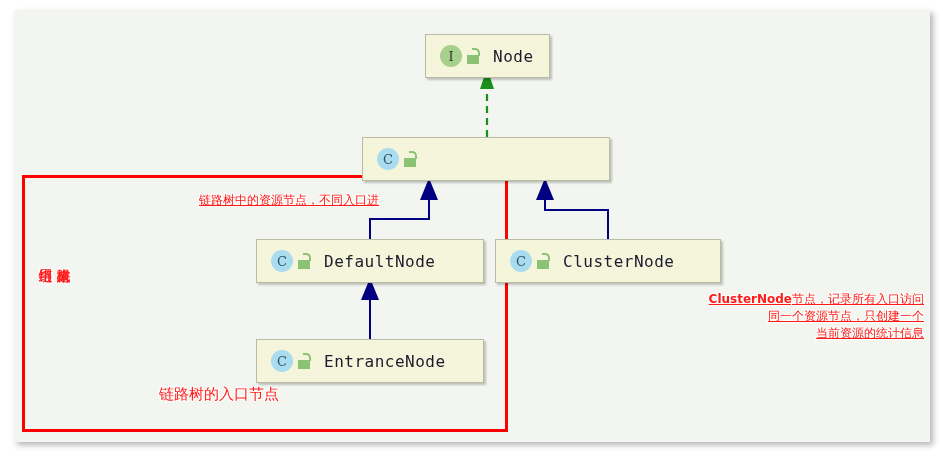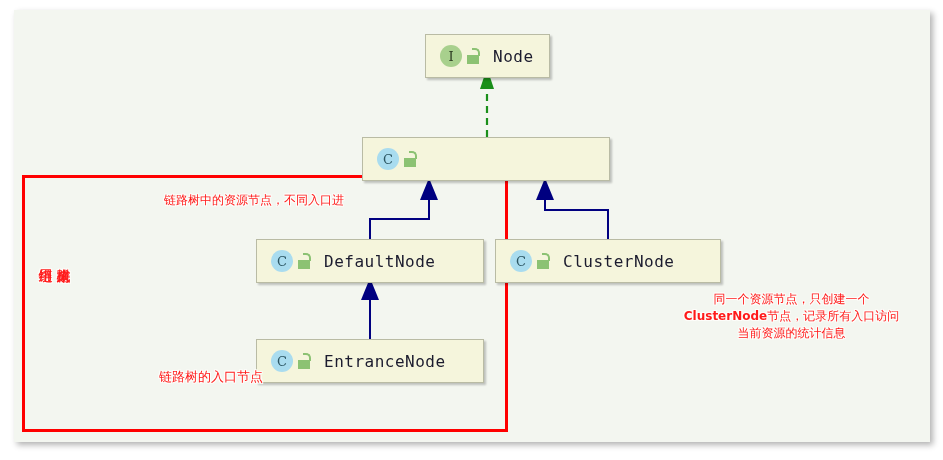--- a/index.html
+++ b/index.html
@@ -114,21 +114,21 @@
     font-family: "DejaVu Sans", sans-serif;
     font-size: 12px;
     line-height: 17px;
     z-index: 8;
     text-shadow:
        1px  1px 0 #fdfdfa, -1px  1px 0 #fdfdfa,
        1px -1px 0 #fdfdfa, -1px -1px 0 #fdfdfa,
        0 1px 0 #fdfdfa, 0 -1px 0 #fdfdfa,
        1px 0 0 #fdfdfa, -1px 0 0 #fdfdfa;
   }
-  .note.center { text-align: center; }
+  .note.center { text-align: right; text-decoration: underline; }
   .note b { font-weight: bold; }
 
   .note-vert {
     position: absolute;
     z-index: 8;
     display: flex;
     flex-direction: row-reverse;
     color: #ff1a1a;
     font-size: 14px;
     line-height: 18px;
@@ -214,26 +214,26 @@
         <span class="body"></span>
     </span>
     <span class="uml-title">EntranceNode</span>
   </div>
 
   <div class="note center" style="left:115px; top:182px; width:250px;">
     <div>链路树中的资源节点，不同入口进</div>
   </div>
 
   <div class="note center" style="left:645px; top:281px; width:265px;">
+    <div><b>ClusterNode</b><span>节点，记录所有入口访问</span></div>
     <div>同一个资源节点，只创建一个</div>
-    <div><b>ClusterNode</b><span>节点，记录所有入口访问</span></div>
     <div>当前资源的统计信息</div>
   </div>
 
-  <div class="note" style="left:145px; top:358px; width:200px; font-size:13px;">
+  <div class="note" style="left:145px; top:376px; width:200px; font-size:15px;">
     <div>链路树的入口节点</div>
   </div>
 
   <div class="note-vert" style="left:23px; top:248px;">
     <div class="col">
       <span style="writing-mode:vertical-rl; text-orientation:upright;">来成路树</span>
     </div>
     <div class="col">
       <span style="writing-mode:vertical-rl; text-orientation:upright;">用组链</span>
     </div>

